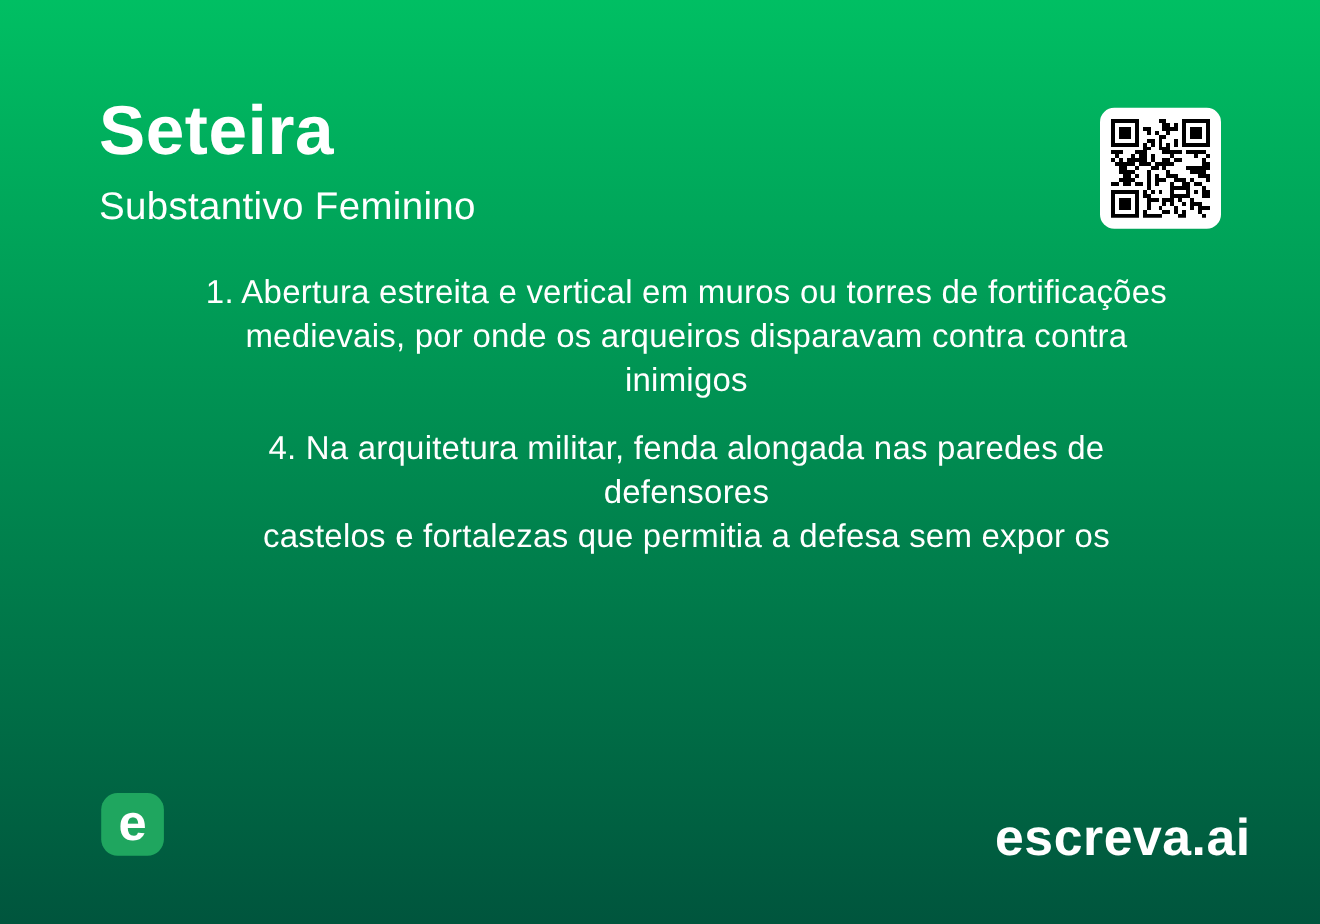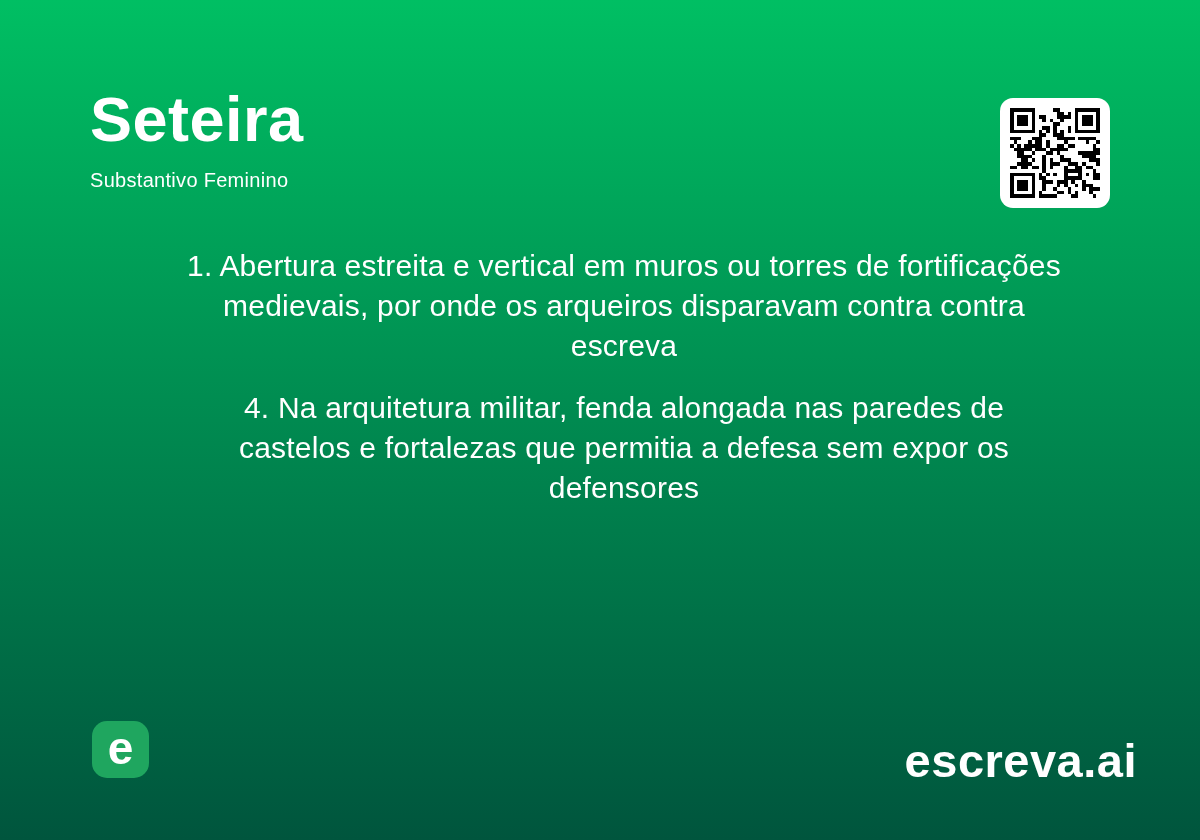--- a/index.html
+++ b/index.html
@@ -29,21 +29,21 @@
     line-height: 1;
     font-weight: bold;
     letter-spacing: 0.5px;
     color: var(--text, #FFFFFF);
   }
   .word-class {
     position: absolute;
     left: 90px;
     top: 169px;
     margin: 0;
-    font-size: 20px;
+    font-size: 35px;
     line-height: 1.1;
     font-weight: 500;
     letter-spacing: 0.3px;
     color: var(--text, #FFFFFF);
   }
   .qr-box {
     position: absolute;
     left: 1000px;
     top: 98px;
     width: 110px;
@@ -413,26 +413,26 @@
         <rect x="17" y="24" width="1" height="1"></rect>
         <rect x="18" y="24" width="1" height="1"></rect>
         <rect x="23" y="24" width="1" height="1"></rect>
       </svg>
   </div>
 
   <div class="definitions">
     <p class="definition">
       <span class="line">1. Abertura estreita e vertical em muros ou torres de fortificações</span>
       <span class="line">medievais, por onde os arqueiros disparavam contra contra</span>
-      <span class="line">escreva</span>
+      <span class="line">inimigos</span>
     </p>
     <p class="definition">
       <span class="line">4. Na arquitetura militar, fenda alongada nas paredes de</span>
+      <span class="line">defensores</span>
       <span class="line">castelos e fortalezas que permitia a defesa sem expor os</span>
-      <span class="line">defensores</span>
     </p>
   </div>
 
   <div class="logo-badge">
     <span class="logo-letter">e</span>
   </div>
   <p class="brand-name">escreva.ai</p>
 
 </div>
 

